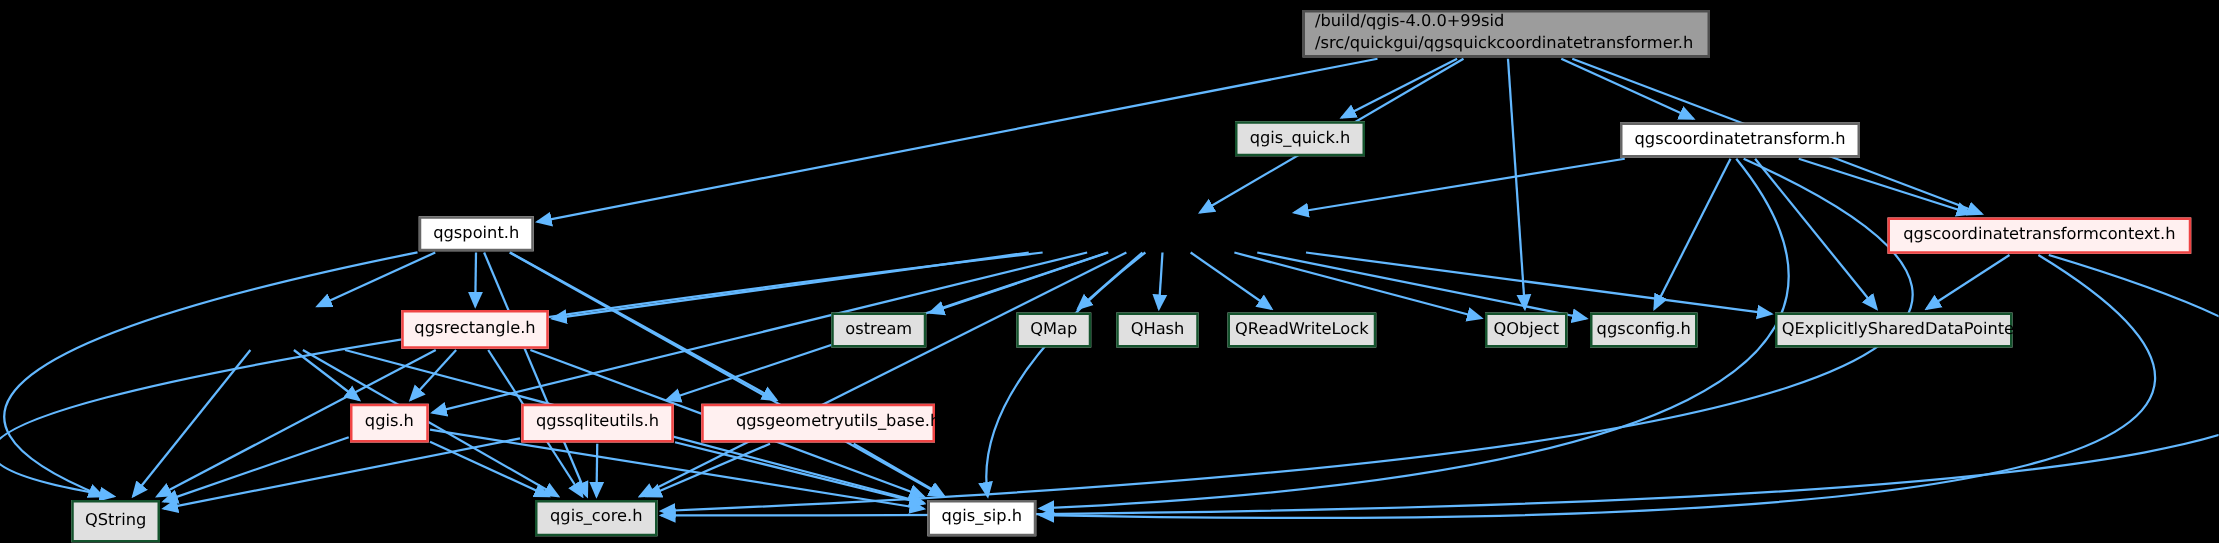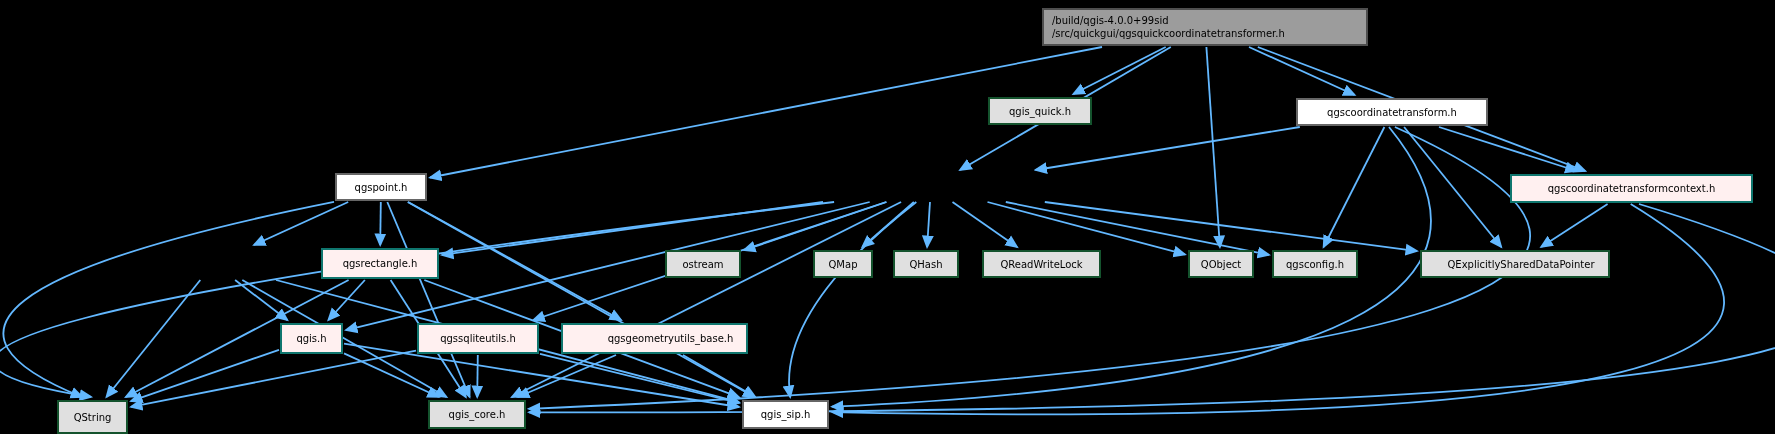--- a/index.html
+++ b/index.html
@@ -24,21 +24,21 @@
     width: 1775px;
     height: 434px;
   }
   .node {
     position: absolute;
     box-sizing: border-box;
     display: flex;
     align-items: center;
     justify-content: center;
     white-space: nowrap;
-    font-size: 10px;
+    font-size: 13px;
     line-height: 1.3;
     color: #000000;
     z-index: 2;
   }
   .node.root {
     background: #9c9c9c;
     border: 2px solid #4e4e4e;
     justify-content: flex-start;
     text-align: left;
     padding: 2px 8px;
@@ -47,21 +47,21 @@
   .node.linked {
     background: #ffffff;
     border: 2px solid #666666;
   }
   .node.plain {
     background: #e0e0e0;
     border: 2px solid #14532d;
   }
   .node.truncated {
     background: #fff0f0;
-    border: 2px solid #0f766e;
+    border: 2px solid #ef4444;
   }
 </style>
 </head>
 <body>
 
 <div id="graph-canvas">
   <svg id="edge-layer">
       <defs>
         <marker id="arrow" viewBox="0 0 10 10" refX="8.5" refY="5" markerWidth="7.5" markerHeight="7.5" orient="auto">
           <path d="M 0 0.6 L 10 5 L 0 9.4 z" fill="#63b8ff"></path>

